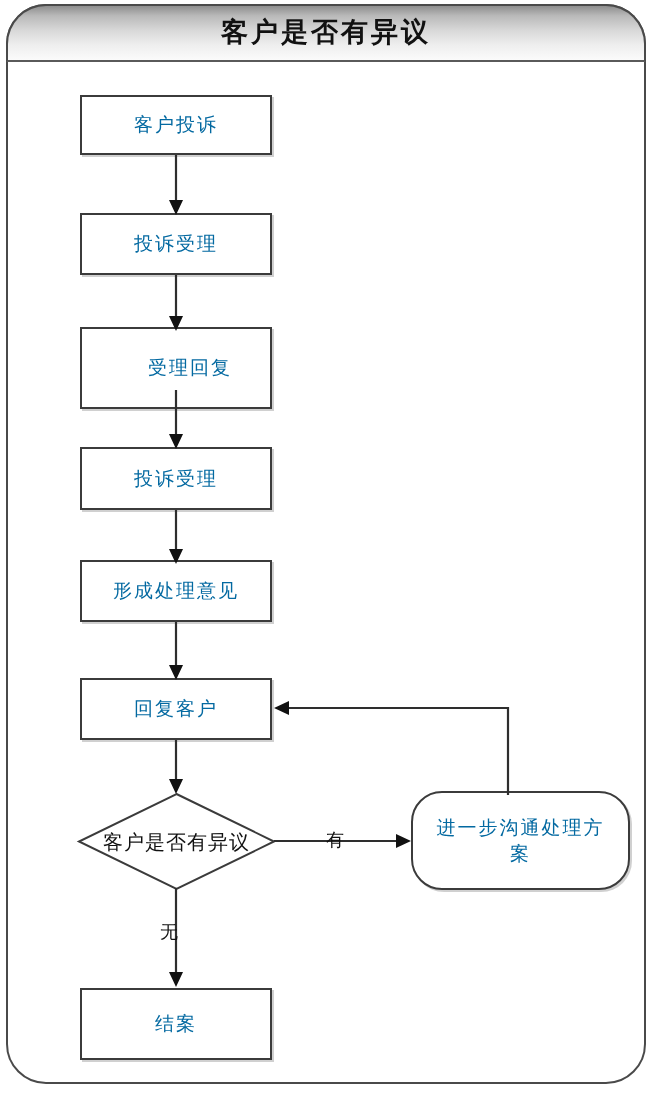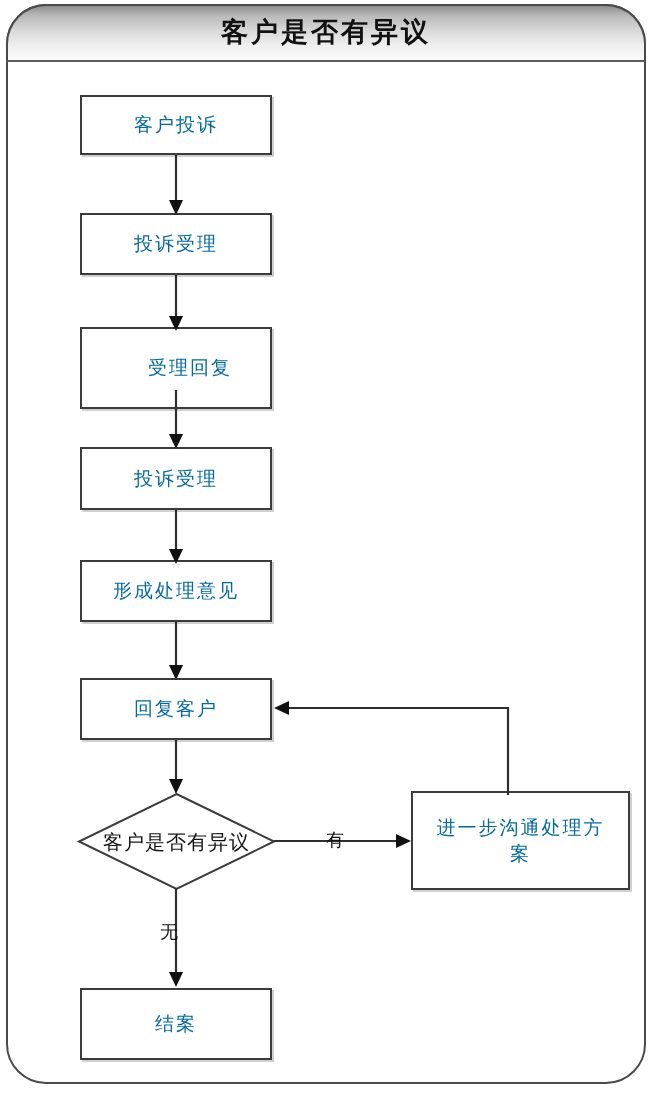--- a/index.html
+++ b/index.html
@@ -151,21 +151,21 @@
     <span>回复客户</span>
   </div>
 
   <div class="decision-wrap" style="left:78px; top:793px; width:197px; height:97px;">
     <svg width="197" height="97" viewBox="0 0 197 97">
       <polygon points="98.5,1 196,48.5 98.5,96 1,48.5" fill="#ffffff" stroke="#3b3b3b" stroke-width="2"></polygon>
     </svg>
     <div class="decision-label">客户是否有异议</div>
   </div>
 
-  <div class="node" style="left:411px; top:791px; width:219px; height:99px; padding:0 18px;">
+  <div class="node" style="left:411px; top:791px; width:219px; height:99px; padding:0 18px;border-radius:31px;">
     <span>进一步沟通处理方案</span>
   </div>
 
   <div class="node" style="left:80px; top:988px; width:192px; height:72px;">
     <span>结案</span>
   </div>
 
   <svg class="edge" style="left:160px; top:150px; width:34px; height:70px;" width="34" height="70">
     <line x1="16" y1="5" x2="16" y2="56"></line>
     <polygon points="16,65 9,50 23,50"></polygon>

